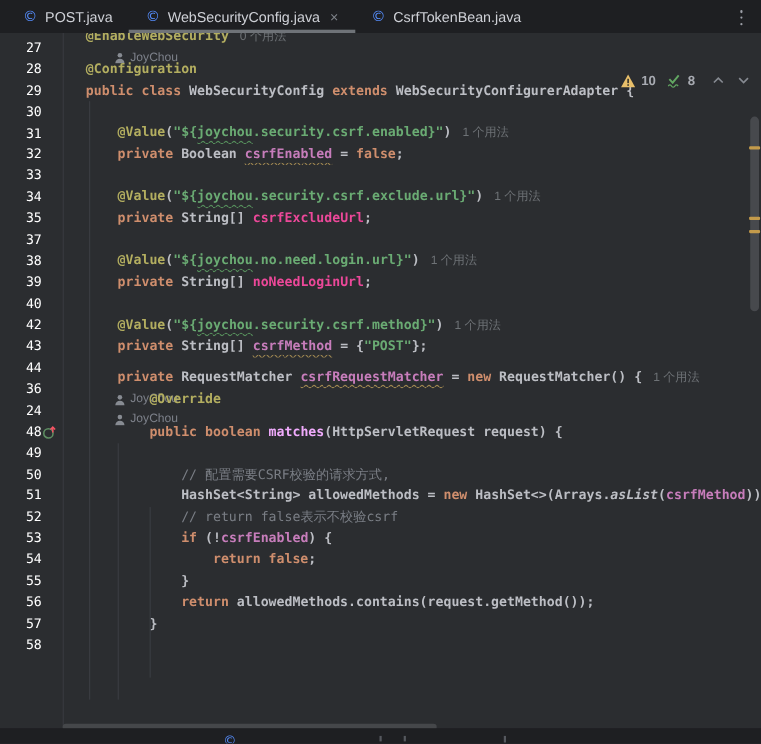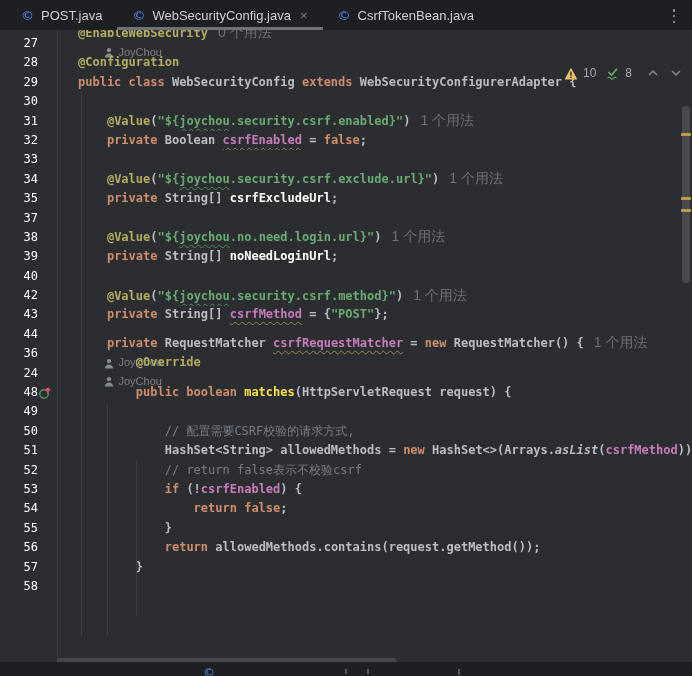--- a/index.html
+++ b/index.html
@@ -32,39 +32,39 @@
   .row { position:relative; height:19.4px; display:flex; align-items:center;
          font-family:"DejaVu Sans Mono", monospace; font-size:12px; line-height:19.4px; white-space:pre; }
   .gutter { flex:none; width:57px; padding-right:19px; text-align:right;
             color:#ffffff; font-weight:400; font-size:12px; }
   .code { flex:1; padding-left:21px; overflow:hidden; color:#bcbec4; font-weight:600; }
   .seg.d  { color:#bcbec4; }
   .seg.k  { color:#cf8e6d;text-align:center; }
   .seg.ann{ color:#b3ae60; }
   .seg.s  { color:#6aab73; }
   .seg.f  { color:#c77dbb; }
-  .seg.g  { color:#ffffff; }
-  .seg.m  { color:#fde047; }
+  .seg.g  { color:#ec4899; }
+  .seg.m  { color:#f0abfc; }
   .seg.cm { color:#7a7e85; font-weight:400; }
   .seg.it { font-style:italic; }
   .seg.sqy{ text-decoration:underline wavy #9e8650 1px; text-underline-offset:3px; }
   .seg.sqg{ text-decoration:underline wavy #548c5a 1px; text-underline-offset:3px; }
-  .hint { font-family:"Liberation Sans", sans-serif; font-size:14px; color:#6e7276;
+  .hint { font-family:"Liberation Sans", sans-serif; font-size:11px; color:#6e7276;
           font-weight:400; margin-left:10px; }
   .author { font-family:"Liberation Sans", sans-serif; font-size:11px; color:#7d818a;
             font-weight:400; margin-left:12px; display:inline-flex; align-items:center; gap:4px; vertical-align:baseline; }
   .author svg { display:inline-block; }
   .gutter-icon { position:absolute; left:38px; top:3px; width:14px; height:14px; }
 
   
   .iguide { position:absolute; width:1px; background:#3b3e43; }
 
   
   .inspections { position:absolute; top:36px; right:10px; display:flex; align-items:center; gap:5px;
-                 font-size:12px; color:#a8abb2; }
+                 font-size:12px; color:#a8abb2;font-weight:bold; }
   .inspections .cnt { margin-right:4px; }
   .inspections svg { display:block; }
   .chev { margin-left:6px; }
 
   
   .vthumb { position:absolute; right:2px; top:76px; width:8px; height:177px; background:#47494d; border-radius:4px; }
   .stripe { position:absolute; right:1px; width:10px; height:3px; background:#c49b4b; border-radius:1px; }
   .hthumb { position:absolute; left:57px; top:628px; width:340px; height:6px; background:#45474a; border-radius:3px; }
 
   

